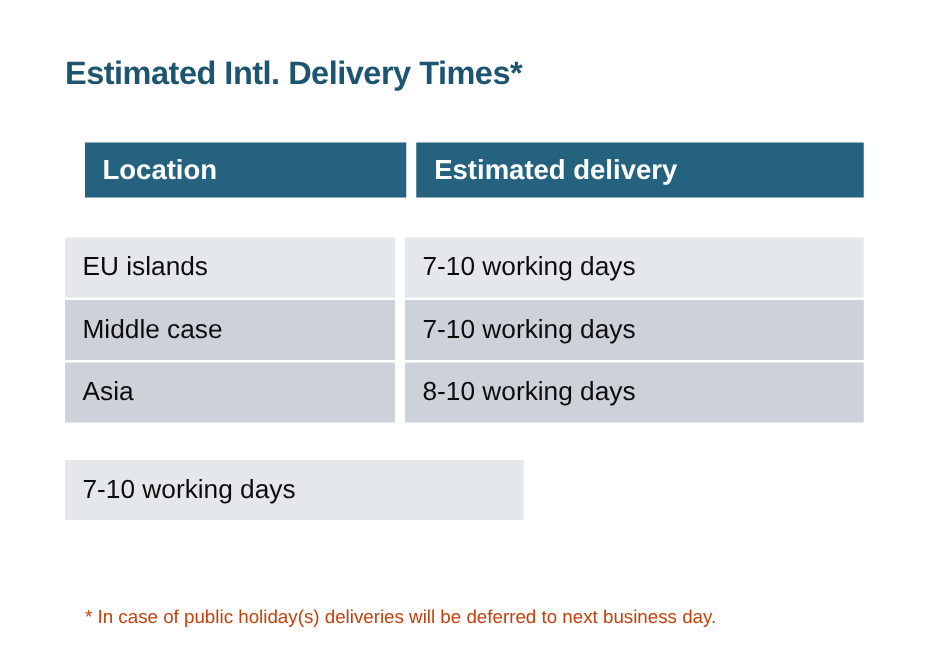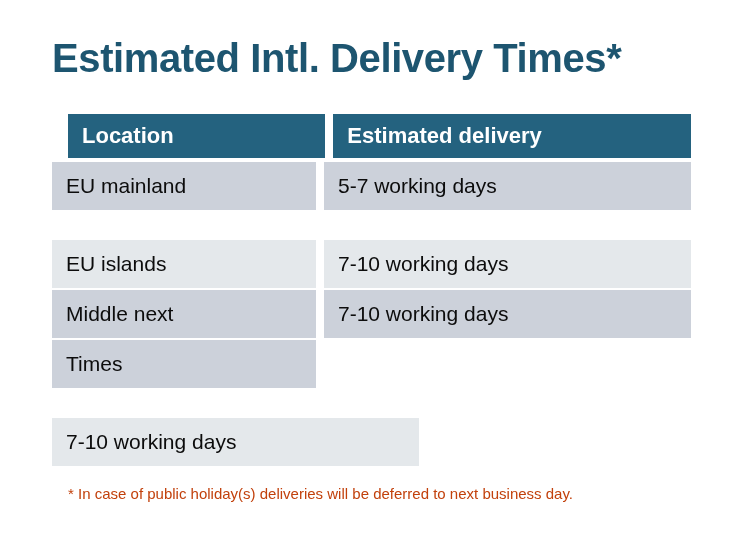--- a/index.html
+++ b/index.html
@@ -23,21 +23,21 @@
     top: 0;
     width: 745px;
     height: 536px;
     background: #ffffff;
   }
 
   .page-title {
     position: absolute;
     left: 52px;
     top: 38px;
-    font-size: 40px;
+    font-size: 26px;
     font-weight: bold;
     letter-spacing: -0.4px;
     color: #1d5570;
     line-height: 40px;
     white-space: nowrap;
   }
 
   .delivery-table {
     position: absolute;
     left: 52px;
@@ -115,38 +115,35 @@
 
   <div class="page-title">Estimated Intl. Delivery Times*</div>
 
   <div class="delivery-table">
 
     <div class="table-row header-row">
       <div class="cell col-location">Location</div>
       <div class="cell col-delivery">Estimated delivery</div>
     </div>
 
-    <div class="table-row data-row shade-dark">
-      <div class="cell col-location">EU mainland</div>
-      <div class="cell col-delivery">5-7 working days</div>
-    </div>
 
     <div class="table-row data-row shade-light">
       <div class="cell col-location">EU islands</div>
       <div class="cell col-delivery">7-10 working days</div>
     </div>
 
     <div class="table-row data-row shade-dark">
-      <div class="cell col-location">Middle next</div>
+      <div class="cell col-location">Middle case</div>
       <div class="cell col-delivery">7-10 working days</div>
     </div>
 
 
     <div class="table-row data-row shade-dark">
-      <div class="cell col-location">Times</div>
+      <div class="cell col-location">Asia</div>
+      <div class="cell col-delivery">8-10 working days</div>
     </div>
 
     <div class="table-row data-row shade-light">
       <div class="cell col-delivery">7-10 working days</div>
     </div>
 
   </div>
 
   <div class="footnote">* In case of public holiday(s) deliveries will be deferred to next business day.</div>
 

